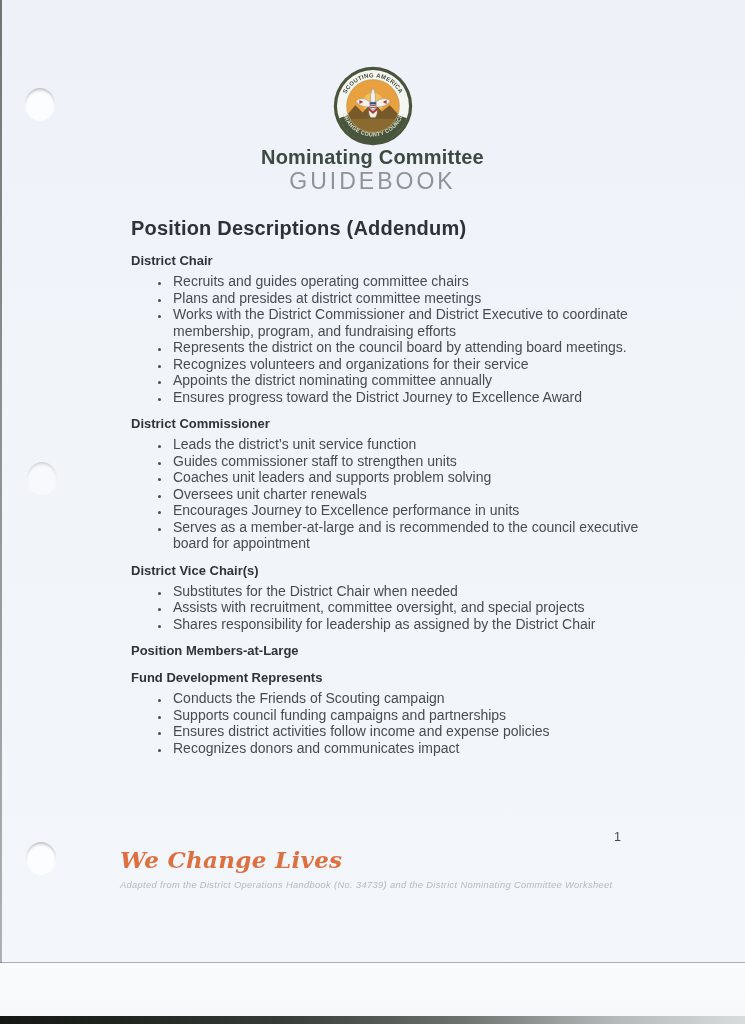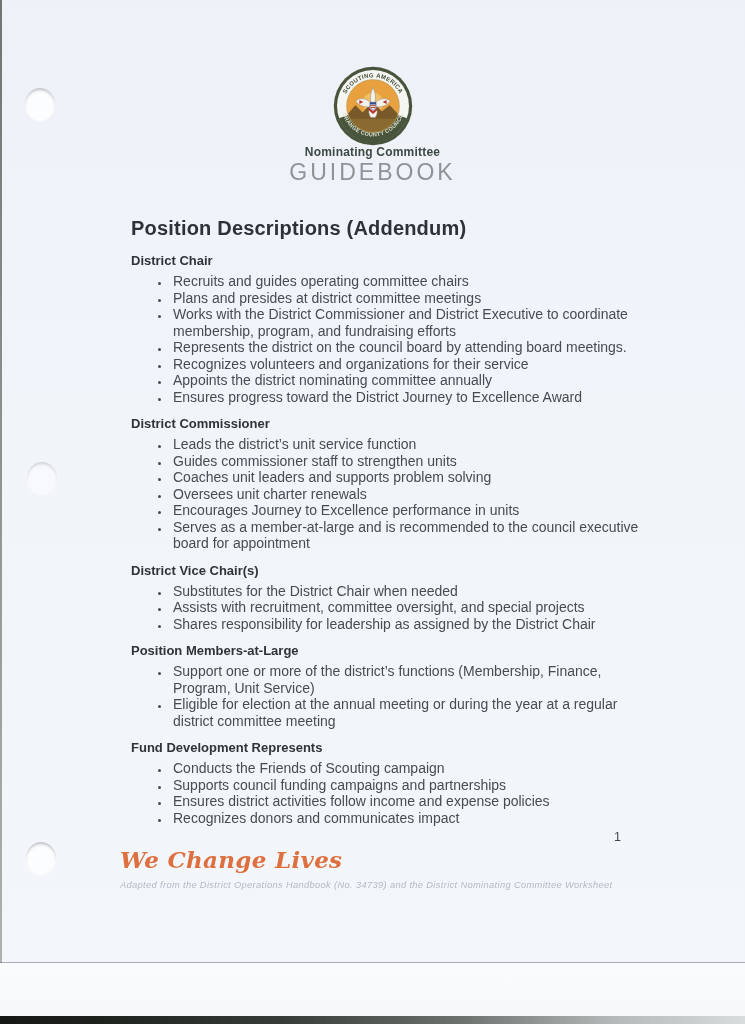--- a/index.html
+++ b/index.html
@@ -35,21 +35,21 @@
   }
   .punch.p1{left:25px;top:88px;}
   .punch.p2{left:27px;top:462px;opacity:.65;}
   .punch.p3{left:26px;top:842px;}
 
   
   .logo-wrap{position:absolute;left:0;top:66px;width:745px;text-align:center;}
   .logo-wrap svg{display:inline-block;}
   .title-block{position:absolute;left:0;top:146px;width:745px;text-align:center;line-height:1.1;}
   .doc-title{
-    font-size:12px;font-weight:700;color:#3d4a41;letter-spacing:.2px;margin:0;
+    font-size:20px;font-weight:700;color:#3d4a41;letter-spacing:.2px;margin:0;
   }
   .doc-subtitle{
     font-size:23px;font-weight:400;color:#8e9496;letter-spacing:3px;margin:1px 0 0 0;
   }
 
   
   .content{position:absolute;left:131px;top:216px;width:520px;color:#45494e;}
   .main-heading{
     font-size:20px;font-weight:700;color:#2c3236;margin:0 0 12px 0;line-height:24px;letter-spacing:.2px;
   }
@@ -171,24 +171,20 @@
       <h3>District Vice Chair(s)</h3>
       <ul>
         <li>Substitutes for the District Chair when needed</li>
         <li>Assists with recruitment, committee oversight, and special projects</li>
         <li>Shares responsibility for leadership as assigned by the District Chair</li>
       </ul>
     </section>
 
     <section class="pos-section">
       <h3>Position Members-at-Large</h3>
-      <ul>
-        <li>Support one or more of the district’s functions (Membership, Finance, Program, Unit Service)</li>
-        <li>Eligible for election at the annual meeting or during the year at a regular district committee meeting</li>
-      </ul>
     </section>
 
     <section class="pos-section">
       <h3>Fund Development Represents</h3>
       <ul>
         <li>Conducts the Friends of Scouting campaign</li>
         <li>Supports council funding campaigns and partnerships</li>
         <li>Ensures district activities follow income and expense policies</li>
         <li>Recognizes donors and communicates impact</li>
       </ul>

